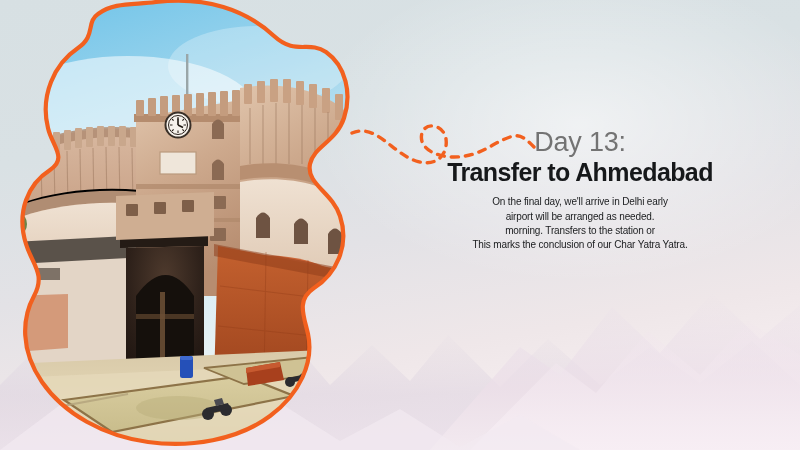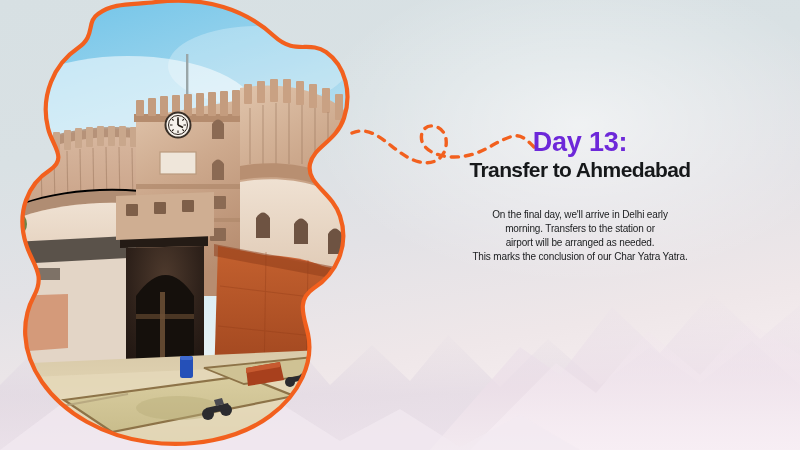--- a/index.html
+++ b/index.html
@@ -20,24 +20,24 @@
 
   
   #blob-wrap{position:absolute;left:8px;top:-4px;width:360px;height:460px;}
   #blob-wrap svg{position:absolute;left:0;top:0;width:360px;height:460px;overflow:visible;}
 
   
   .dash{position:absolute;left:330px;top:95px;width:240px;height:80px;overflow:visible;}
 
   
   .txt{position:absolute;left:368px;top:128px;width:424px;text-align:center;}
-  .day{font-size:27px;font-weight:700;color:#6d28d9;letter-spacing:-.2px;
+  .day{font-size:27px;font-weight:400;color:#737373;letter-spacing:-.2px;
        line-height:1.05;margin:0 0 2px 0;}
-  .title{font-size:21px;font-weight:700;color:#16181a;letter-spacing:-.6px;
-       line-height:1.12;margin:0 0 26px 0;white-space:nowrap;}
+  .title{font-size:25px;font-weight:700;color:#16181a;letter-spacing:-.6px;
+       line-height:1.12;margin:0 0 9px 0;white-space:nowrap;}
   .body-l{font-size:10px;font-weight:400;color:#1a1c1e;line-height:1.42;
        letter-spacing:-.15px;white-space:nowrap;}
 </style>
 </head>
 <body>
 
 <div id="stage">
 
   <div class="bg-base"></div>
   <div class="bg-glow"></div>
@@ -360,19 +360,19 @@
                C150,62 162,48 180,42
                C190,38 196,44 204,52" fill="none" stroke="#F2601E" stroke-width="3.4" stroke-linecap="round" stroke-dasharray="7 7"></path>
     </svg>
   </div>
 
   <div class="txt">
     <div class="day">Day 13:</div>
     <div class="title">Transfer to Ahmedabad</div>
     <div>
       <div class="body-l">On the final day, we'll arrive in Delhi early</div>
+      <div class="body-l">airport will be arranged as needed.</div>
       <div class="body-l">morning. Transfers to the station or</div>
-      <div class="body-l">airport will be arranged as needed.</div>
       <div class="body-l">This marks the conclusion of our Char Yatra Yatra.</div>
     </div>
   </div>
 
 </div>
 
 </body></html>

